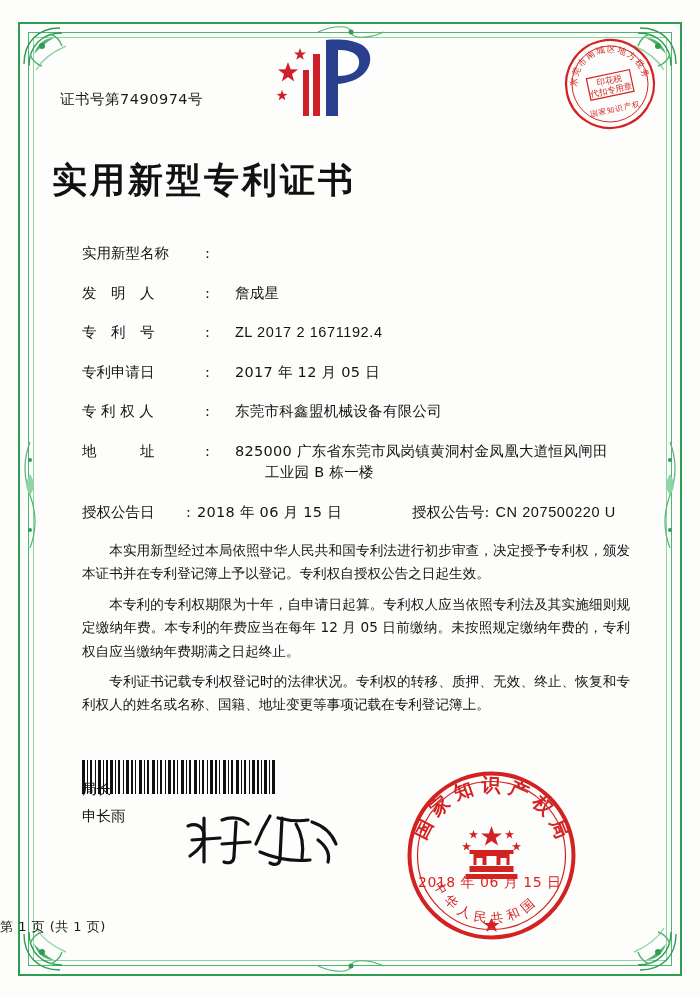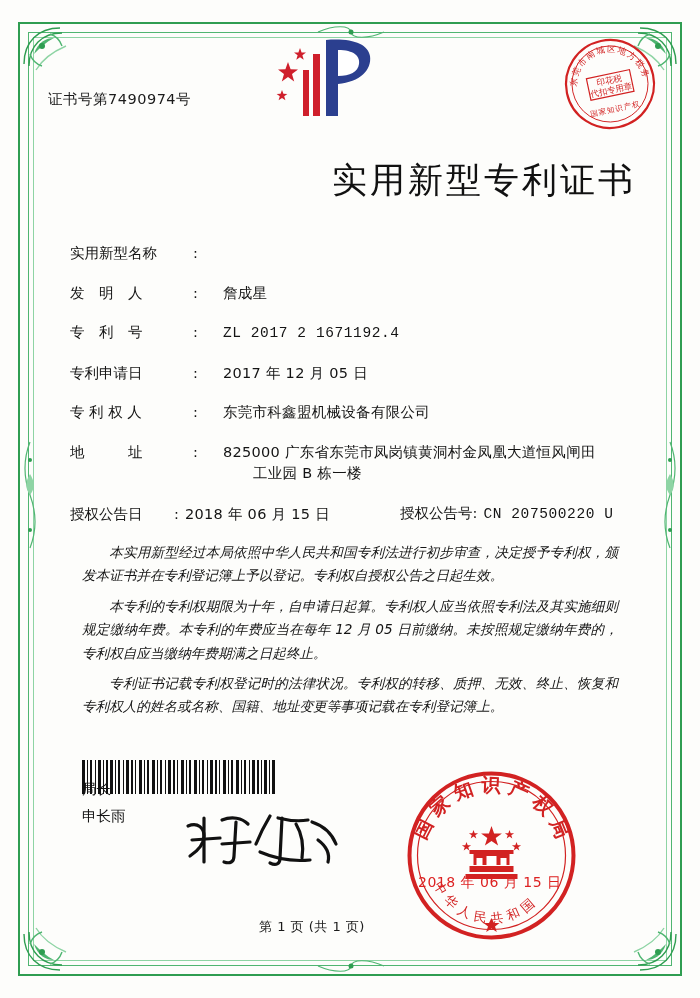--- a/index.html
+++ b/index.html
@@ -65,21 +65,21 @@
     pointer-events: none;
   }
   .edge-mid.left  { left: 19px;  top: 440px; }
   .edge-mid.right { right: 19px; top: 440px; transform: scaleX(-1); }
   .edge-mid.top   { left: 316px; top: 21px; }
   .edge-mid.bottom{ left: 316px; bottom: 21px; transform: scaleY(-1); }
 
   
   .content {
     position: absolute;
-    left: 40px; top: 60px;
+    left: 52px; top: 60px;
     width: 596px;
   }
 
   .cert-no {
     font-family: "DejaVu Sans", "Liberation Sans", sans-serif;
     font-size: 14.5px;
     letter-spacing: 0.5px;
     color: #1b1b1b;
     margin-left: 8px;
     margin-top: 30px;
@@ -94,23 +94,23 @@
 
   
   .stamp-top {
     position: absolute;
     right: 42px; top: 36px;
     width: 96px; height: 96px;
     transform: rotate(-12deg);
   }
 
   .title {
-    text-align: right;
+    text-align: left;
     font-family: "DejaVu Serif", "Liberation Serif", serif;
-    font-weight: normal;
+    font-weight: bold;
     font-size: 35px;
     letter-spacing: 3px;
     color: #111;
     margin-top: 48px;
   }
 
   .fields {
     margin-top: 42px;
     padding-left: 30px;
     font-size: 14.5px;
@@ -131,21 +131,21 @@
   }
   .field-colon {
     flex: 0 0 auto;
     padding-right: 6px;
   }
   .field-value {
     flex: 1 1 auto;
     letter-spacing: 0.3px;
   }
   .field-value.mono {
-    font-family: Liberation Mono, monospace;
+    font-family: Liberation Sans, sans-serif;
     letter-spacing: 0.6px;
   }
   .field-value .sub-line {
     display: block;
     margin-top: 7px;
     margin-left: 30px;
   }
 
   .row-two {
     display: flex;
@@ -162,23 +162,22 @@
   .paragraphs {
     margin-top: 10px;
     padding-left: 26px;
     padding-right: 18px;
     font-size: 13.6px;
     line-height: 1.72;
     color: #141414;
     text-align: justify;
   }
   .paragraphs p {
-    margin: 0 0 7px 16px;
+    margin: 0 0 7px 4px;
     text-indent: 2em;
-    font-style: italic;
   }
 
   
   .barcode {
     position: absolute;
     left: 82px; top: 760px;
     width: 195px; height: 34px;
   }
 
   
@@ -206,21 +205,20 @@
     left: 418px; top: 874px;
     font-size: 14px;
     color: #d22;
     letter-spacing: 0.5px;
   }
 
   .page-footer {
     position: absolute;
     left: 0; top: 918px;
     width: 624px;
-    text-align: center;
     font-size: 13px;
     color: #1b1b1b;
     letter-spacing: 0.5px;
   }
 </style>
 </head>
 <body>
 
 <div class="certificate">
 

